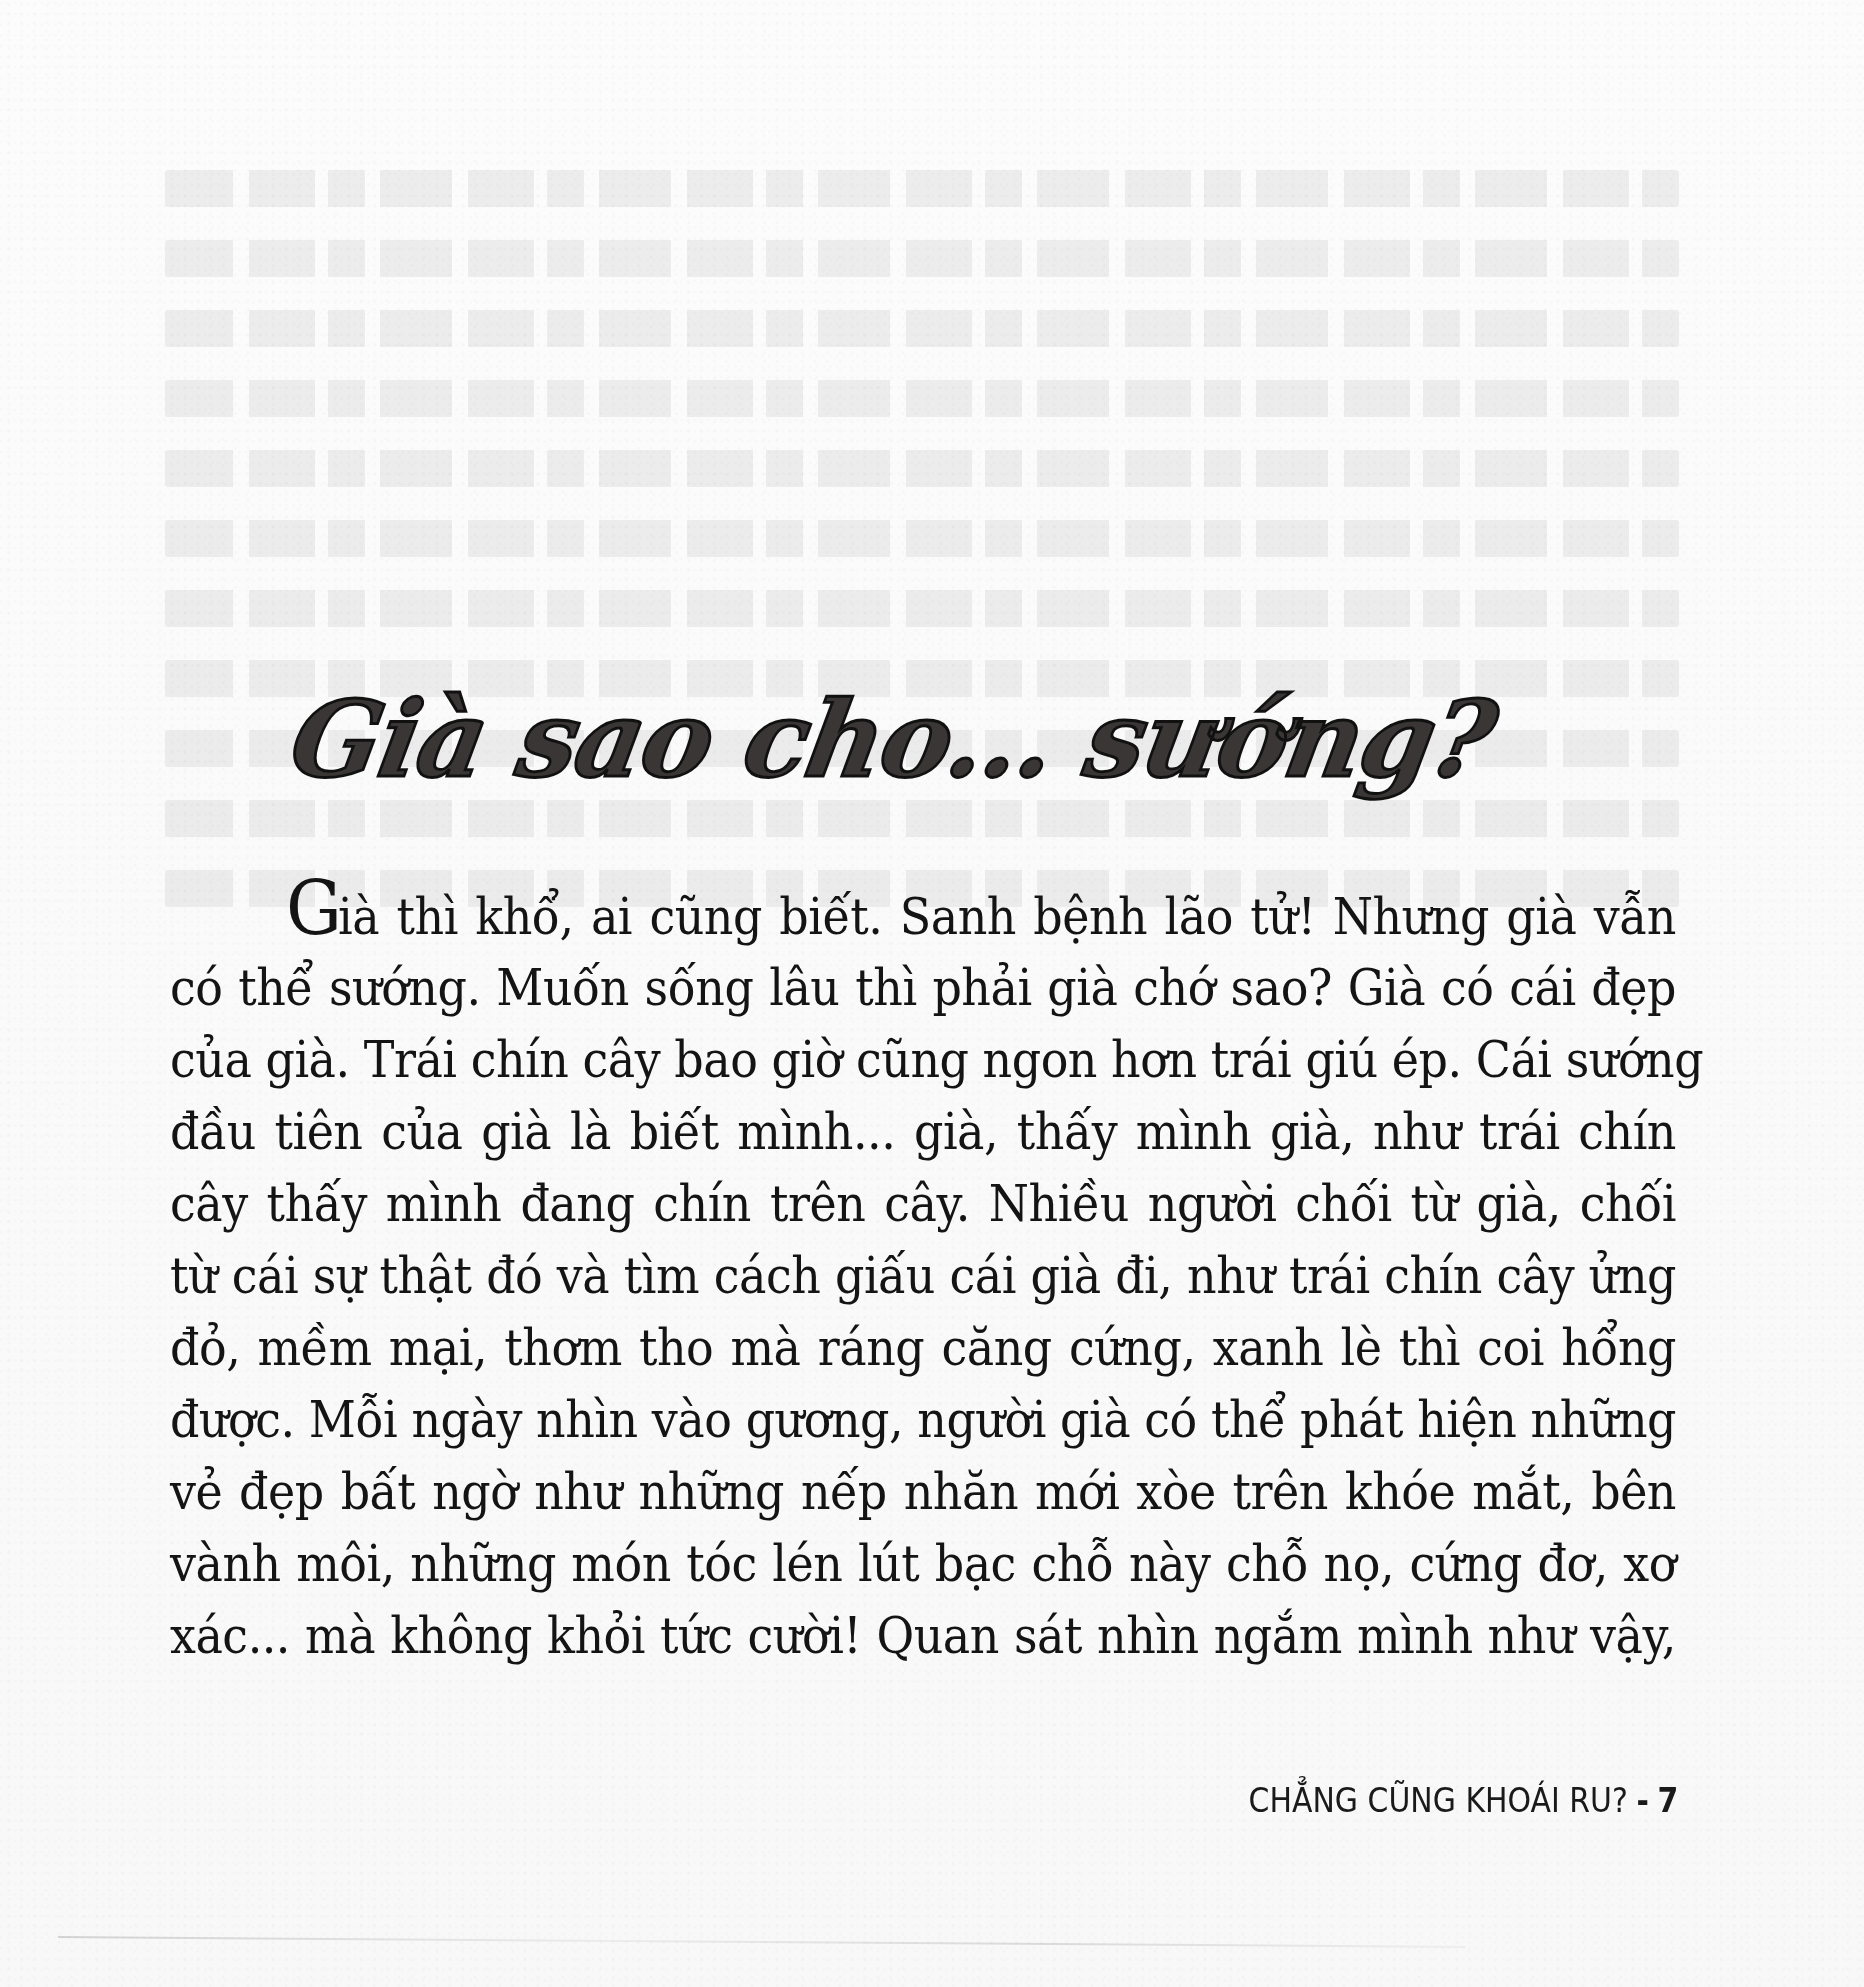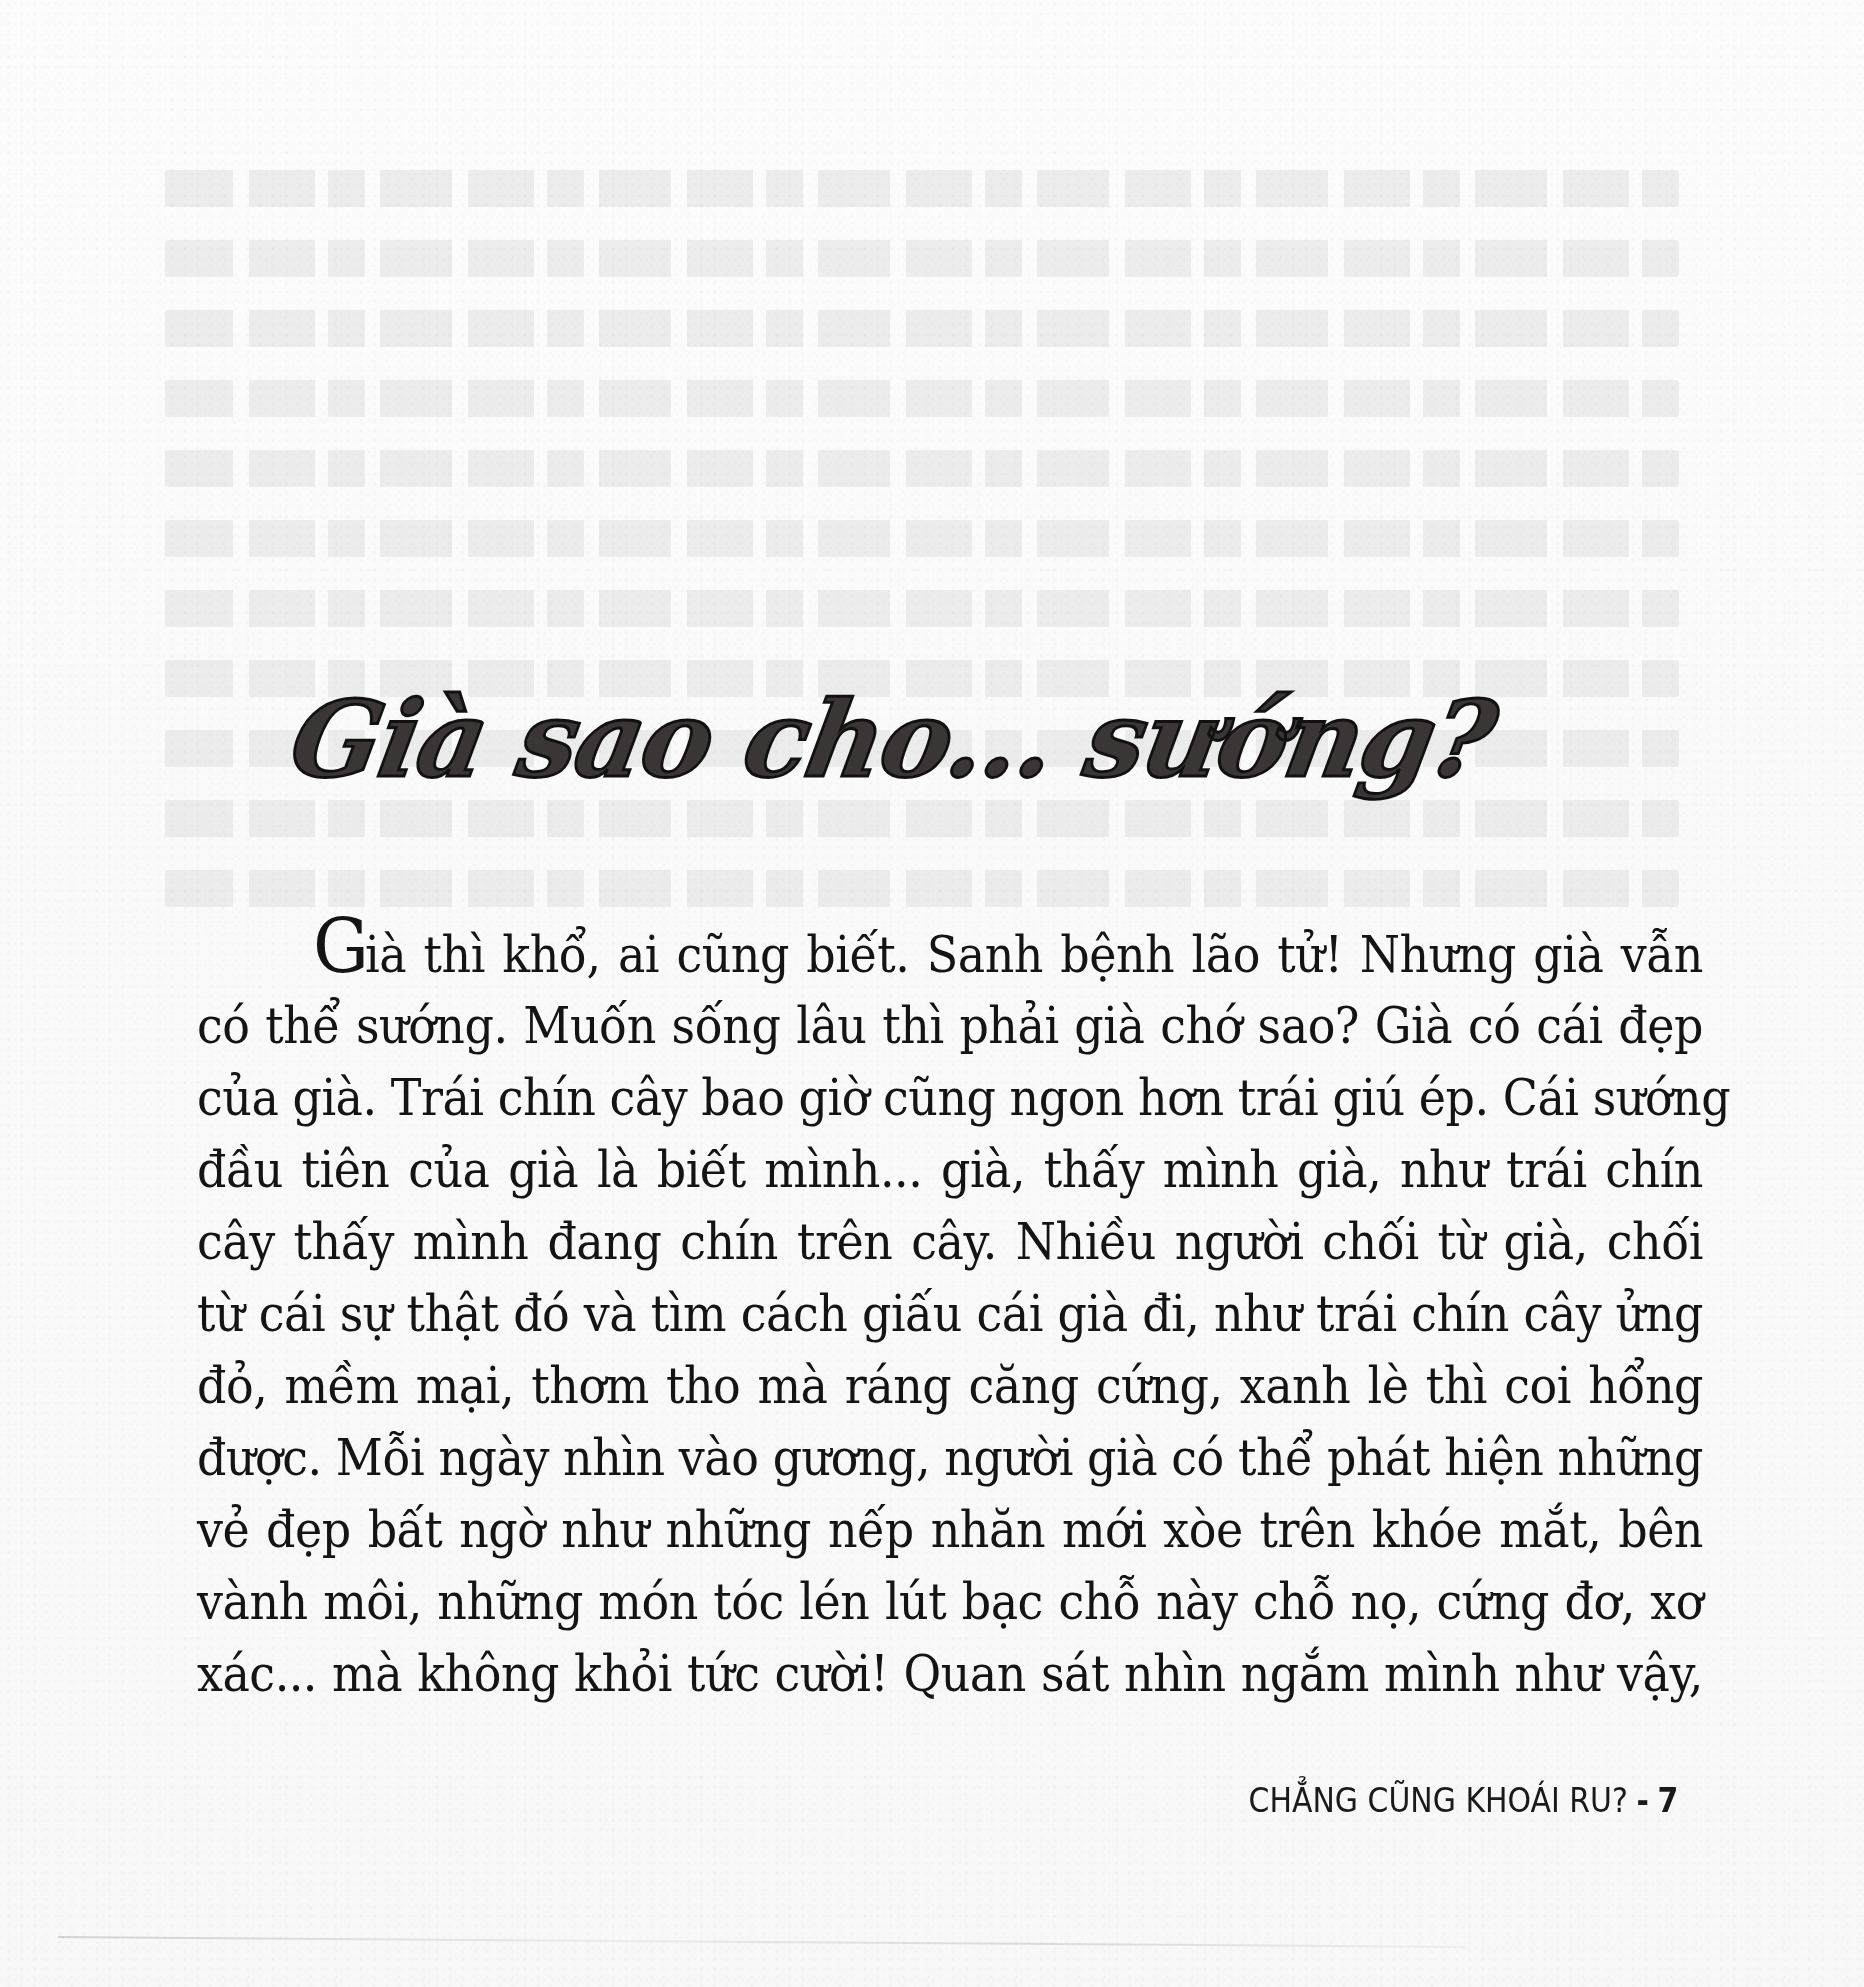--- a/index.html
+++ b/index.html
@@ -57,23 +57,22 @@
       transform: skewX(-10deg);
       transform-origin: center;
     }
     .title-inner {
       display: inline-block;
       transform: translateX(-39px);
     }
     .body-text {
       position: absolute;
       left: 170px;
-      top: 918px;
+      top: 880px;
       width: 1506px;
-      margin-left: 27px;
     }
     .line {
       display: block;
       font-family: "DejaVu Serif", serif;
       font-size: 46px;
       line-height: 72px;
       height: 72px;
       white-space: nowrap;
       text-align: justify;
       text-align-last: justify;

